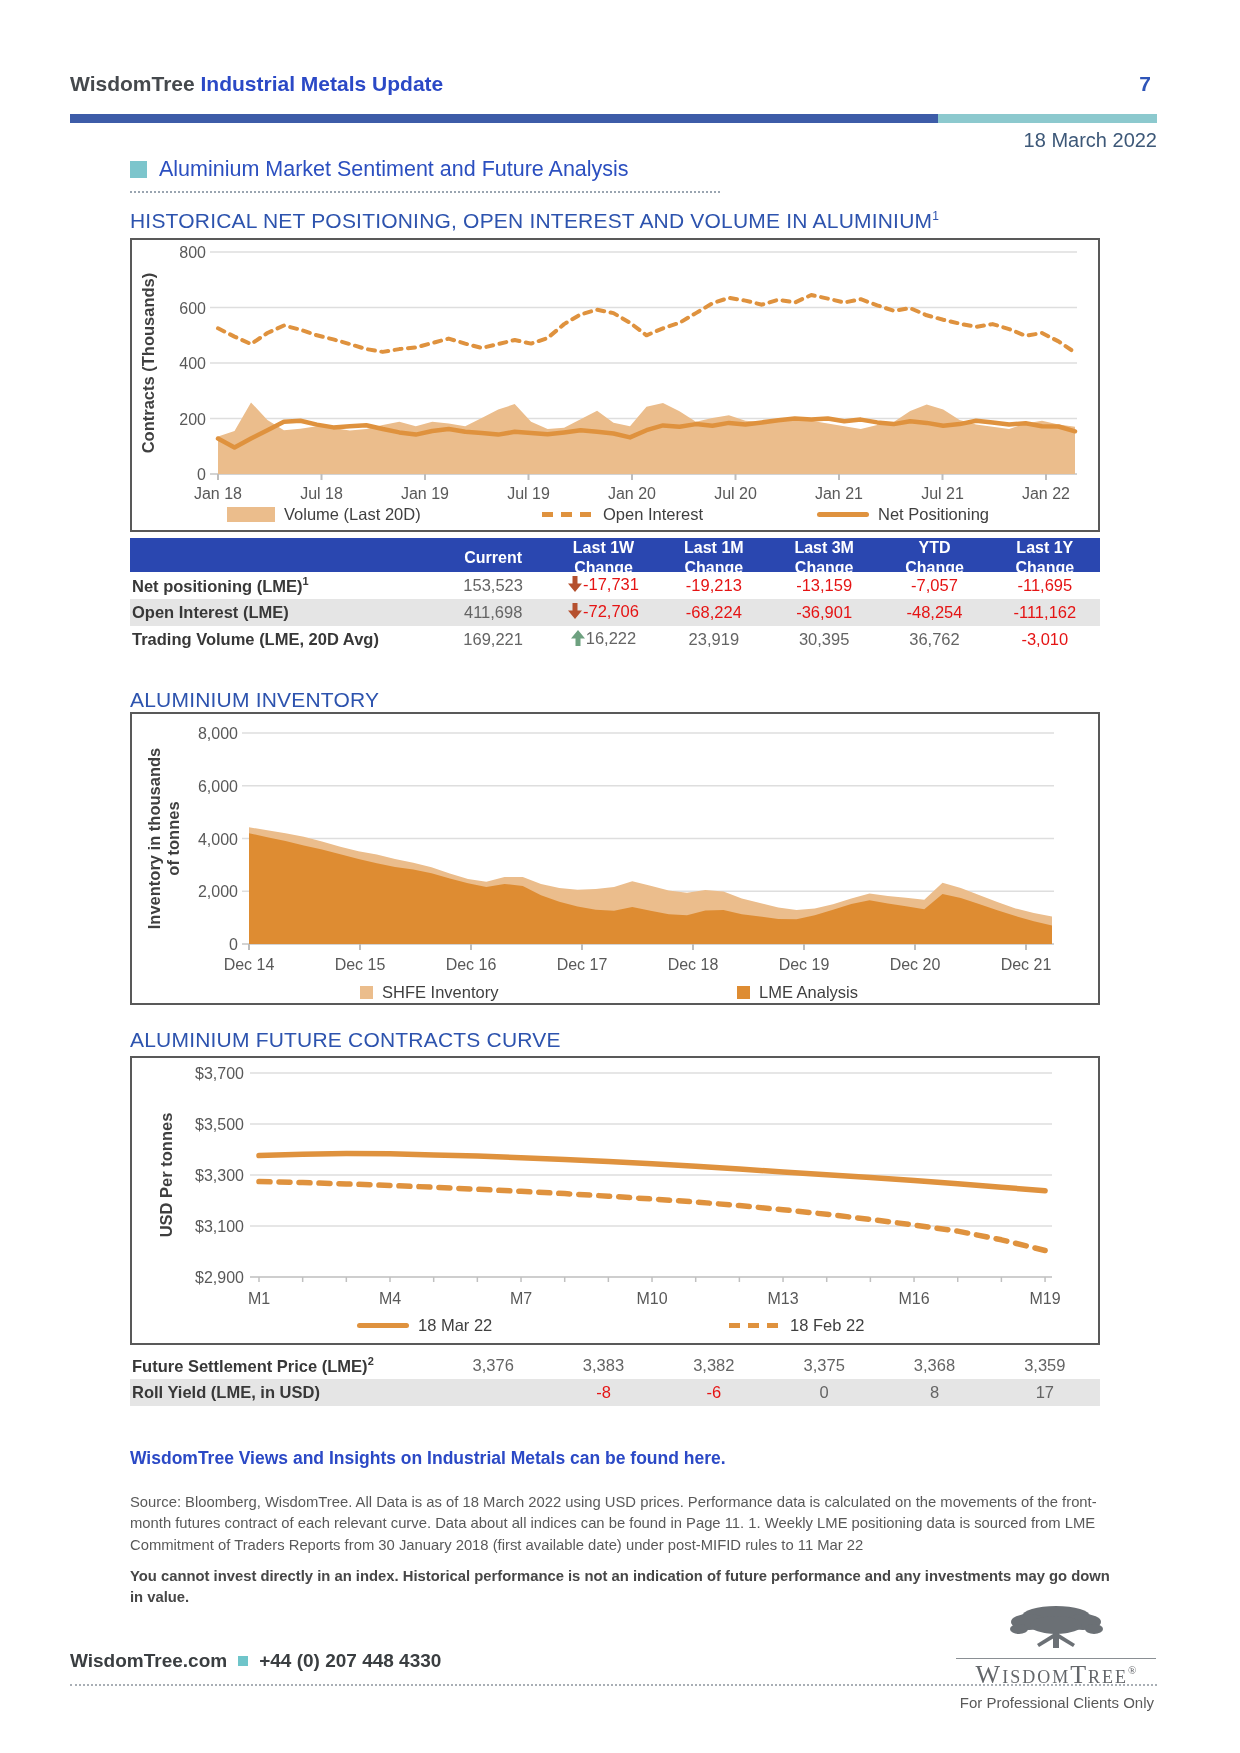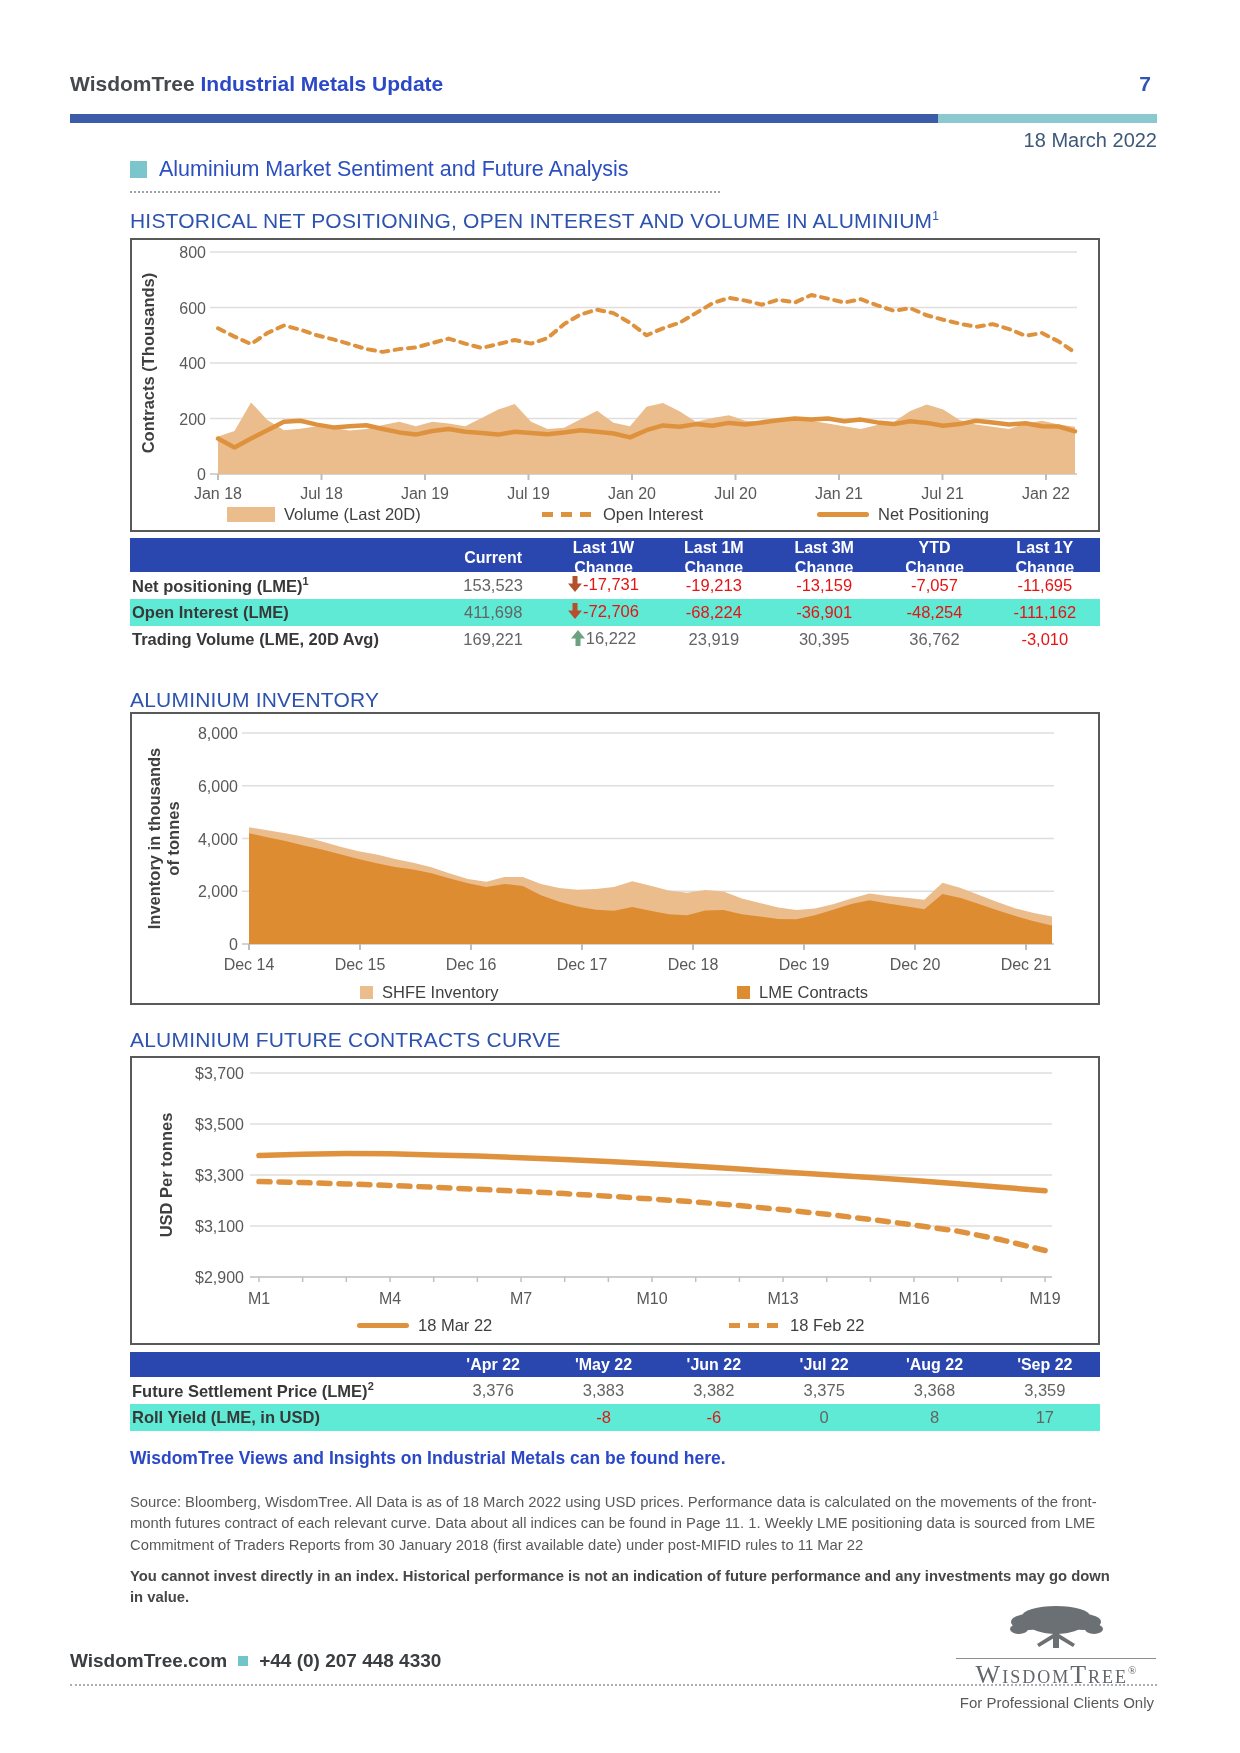--- a/index.html
+++ b/index.html
@@ -40,21 +40,21 @@
   .sw-sq-dark { width:13px; height:13px; background:#de8c32; }
 
   
   .dtable { width:970px; font-size:16.5px; }
   .t1 { left:130px; top:538px; }
   .t2 { left:130px; top:1352px; }
   .t-head { display:grid; grid-template-columns:308px repeat(6,1fr); background:#2a47b0; color:#fff; font-weight:bold; font-size:16px; text-align:center; align-items:center; }
   .t1 .t-head { height:34px; line-height:1.25; }
   .t2 .t-head { height:25px; }
   .t-row { display:grid; grid-template-columns:308px repeat(6,1fr); height:27px; align-items:center; text-align:center; }
-  .t-row.striped { background:#5eead4; }
+  .t-row.striped { background:#e5e5e5; }
   .t-cell.t-label { text-align:left; font-weight:bold; color:#383838; padding-left:2px; white-space:nowrap; }
   .t-cell sup { font-size:11px; }
   .v-gray { color:#646464; }
   .v-red { color:#e51414; }
   .arr { display:inline-block; vertical-align:-2px; margin-right:1px; }
   .arr-down { color:#b5502e; }
   .arr-up { color:#6ea180; }
 
   .views-link { left:130px; top:1448px; font-size:17.5px; font-weight:bold; color:#2b49c6; }
   .source-text { left:130px; top:1492px; width:985px; font-size:14.8px; line-height:1.45; color:#595959; }
@@ -232,21 +232,21 @@
         <polygon fill="#ebbd8c" points="117.0,113.2 135.3,116.3 153.5,119.2 171.8,122.7 190.0,127.4 208.3,132.7 226.5,137.2 244.8,140.6 263.0,145.1 281.3,148.8 299.5,153.2 317.8,159.6 336.0,164.9 354.3,167.8 372.5,163.0 390.8,163.0 409.0,169.9 427.3,174.1 445.5,175.7 463.8,175.1 482.0,173.0 500.3,167.2 518.5,171.7 536.8,176.5 555.0,178.8 573.3,175.9 591.5,177.5 609.8,184.4 628.0,188.9 646.3,193.6 664.5,196.0 682.8,194.4 701.0,190.2 719.3,184.6 737.5,179.6 755.8,182.0 774.0,183.8 792.3,185.7 810.5,168.8 828.8,174.1 847.0,180.9 865.3,188.1 883.5,194.4 901.8,198.9 920.0,202.6 920,230 117,230"></polygon>
         <polygon fill="#de8c32" points="117.0,119.2 135.3,123.2 153.5,127.1 171.8,131.4 190.0,135.6 208.3,140.3 226.5,145.1 244.8,149.3 263.0,153.0 281.3,155.6 299.5,159.3 317.8,164.6 336.0,169.3 354.3,173.0 372.5,169.9 390.8,172.0 409.0,181.2 427.3,187.8 445.5,192.5 463.8,195.7 482.0,196.8 500.3,193.1 518.5,196.8 536.8,200.2 555.0,201.3 573.3,196.5 591.5,196.0 609.8,200.2 628.0,202.6 646.3,204.9 664.5,205.2 682.8,201.3 701.0,195.7 719.3,189.9 737.5,186.2 755.8,189.4 774.0,192.3 792.3,195.2 810.5,179.9 828.8,184.1 847.0,189.9 865.3,196.2 883.5,202.0 901.8,207.3 920.0,211.5 920,230 117,230"></polygon>
         <text transform="translate(28 124.5) rotate(-90)" text-anchor="middle" font-size="16.5" font-weight="bold" fill="#3f3f3f"><tspan x="0" dy="0">Inventory in thousands</tspan><tspan x="0" dy="19">of tonnes</tspan></text>
       </svg></div>
   <div class="legend-item" style="left:228px; top:269px;">
     <span class="sw-sq-light"></span>
     <span>SHFE Inventory</span>
   </div>
   <div class="legend-item" style="left:605px; top:269px;">
     <span class="sw-sq-dark"></span>
-    <span>LME Contracts</span>
+    <span>LME Analysis</span>
   </div>
 </div>
 
 <div class="abs chart-title c3-title">ALUMINIUM FUTURE CONTRACTS CURVE</div>
 <div class="abs chart-box c3-box">
   <div id="c3-plot" class="plot"><svg width="966" height="285" viewBox="0 0 966 285">
         <line x1="118" y1="219" x2="920" y2="219" stroke="#dedede" stroke-width="1.5"></line>
         <line x1="118" y1="168" x2="920" y2="168" stroke="#dedede" stroke-width="1.5"></line>
         <line x1="118" y1="117" x2="920" y2="117" stroke="#dedede" stroke-width="1.5"></line>
         <line x1="118" y1="66" x2="920" y2="66" stroke="#dedede" stroke-width="1.5"></line>
@@ -291,41 +291,20 @@
     <span class="sw-line"></span>
     <span>18 Mar 22</span>
   </div>
   <div class="legend-item" style="left:597px; top:258px;">
     <span class="sw-dash"></span>
     <span>18 Feb 22</span>
   </div>
 </div>
 
 <div id="table2" class="abs dtable t2">
-    <div class="t-head">
-      <div></div>
-      <div>
-        <div>'Apr 22</div>
-      </div>
-      <div>
-        <div>'May 22</div>
-      </div>
-      <div>
-        <div>'Jun 22</div>
-      </div>
-      <div>
-        <div>'Jul 22</div>
-      </div>
-      <div>
-        <div>'Aug 22</div>
-      </div>
-      <div>
-        <div>'Sep 22</div>
-      </div>
-    </div>
     <div class="t-row">
       <div class="t-cell t-label">Future Settlement Price (LME)<sup>2</sup></div>
       <div class="t-cell v-gray"><span>3,376</span></div>
       <div class="t-cell v-gray"><span>3,383</span></div>
       <div class="t-cell v-gray"><span>3,382</span></div>
       <div class="t-cell v-gray"><span>3,375</span></div>
       <div class="t-cell v-gray"><span>3,368</span></div>
       <div class="t-cell v-gray"><span>3,359</span></div>
     </div>
     <div class="t-row striped">

